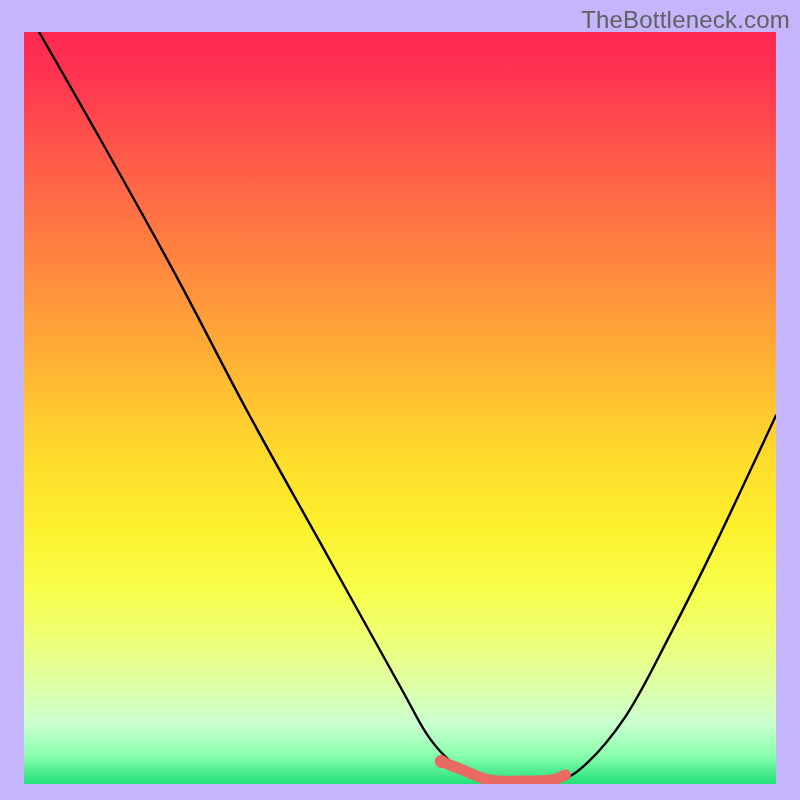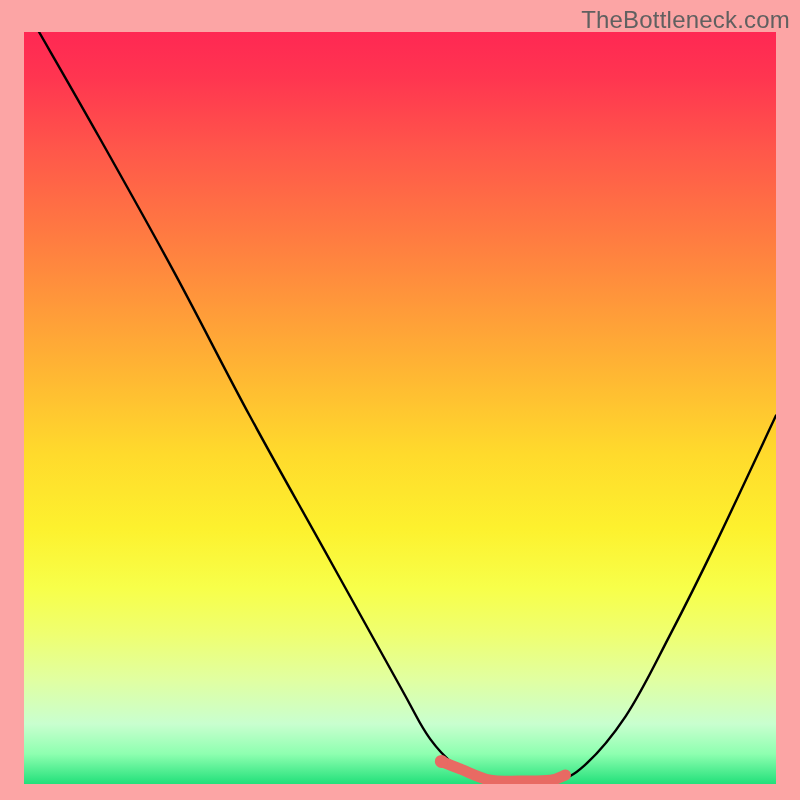--- a/index.html
+++ b/index.html
@@ -1,21 +1,21 @@
 <!DOCTYPE html>
 <html><head>
 <meta charset="utf-8">
 <style>
   * { margin: 0; padding: 0; box-sizing: border-box; }
   html, body { width: 800px; height: 800px; overflow: hidden; background: #000; }
   .frame {
     position: relative;
     width: 800px;
     height: 800px;
-    background: #fca5a5;
+    background: #c4b5fd;
   }
   .watermark {
     position: absolute;
     top: 6px;
     right: 10px;
     font-family: Arial, Helvetica, sans-serif;
     font-size: 24px;
     color: #606060;
     letter-spacing: 0.2px;
     z-index: 30;

